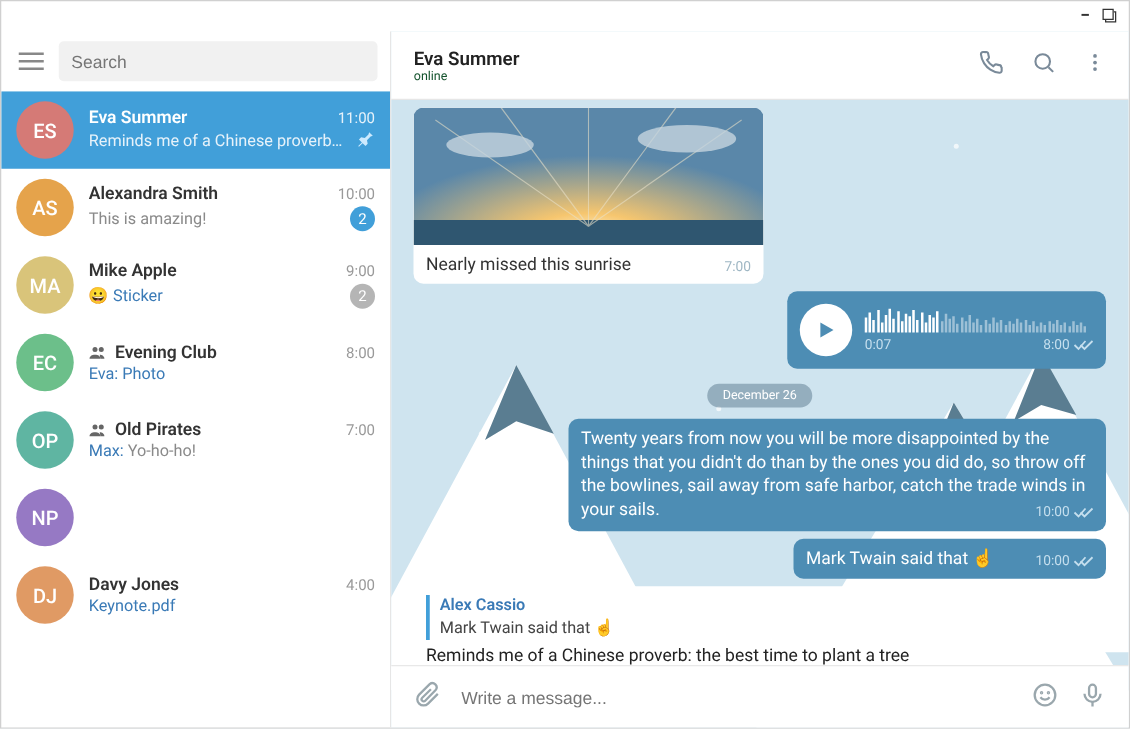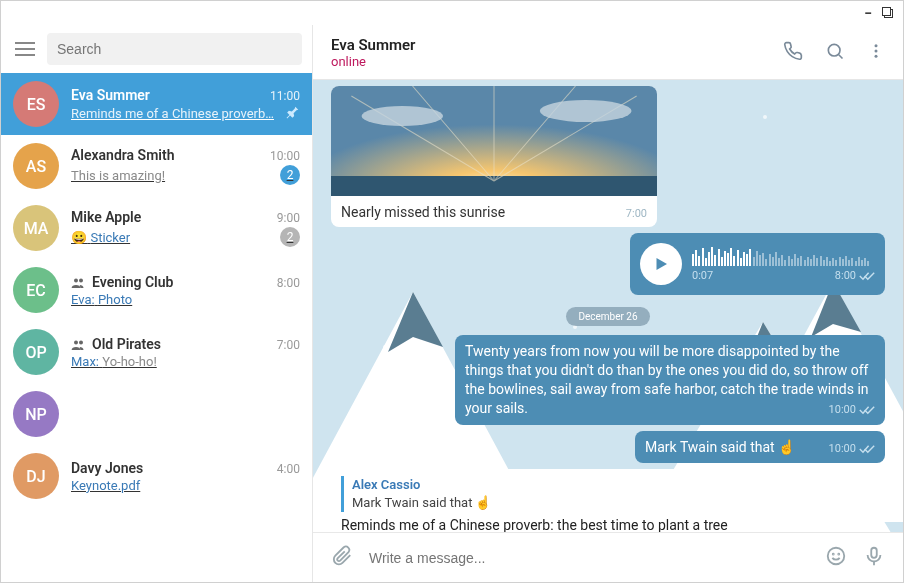--- a/index.html
+++ b/index.html
@@ -17,49 +17,49 @@
   .search input { border: none; background: transparent; outline: none; width: 100%; font-size: 14px; color: #333; }
   .chats { flex: 1; overflow-y: auto; }
   .chat { display: flex; padding: 8px 12px; gap: 12px; cursor: pointer; align-items: center; position: relative; }
   .chat.active { background: #419fd9; color: #fff; }
   .chat.active .sub, .chat.active .time { color: #e6f2fa; }
   .avatar { width: 46px; height: 46px; border-radius: 50%; flex-shrink: 0; display: flex; align-items: center; justify-content: center; color: #fff; font-size: 16px; font-weight: 500; }
   .chat .body { flex: 1; min-width: 0; }
   .chat .row1 { display: flex; justify-content: space-between; align-items: baseline; }
   .chat .name { font-weight: 600; font-size: 14px; display: flex; align-items: center; gap: 6px; }
   .chat .time { font-size: 12px; color: #999; display:flex; align-items:center; gap:4px; }
-  .chat .row2 { display: flex; justify-content: flex-start; align-items: center; margin-top: 2px; text-decoration: underline; }
+  .chat .row2 { display: flex; justify-content: flex-start; align-items: center; margin-top: 2px; }
   .chat .sub { font-size: 13px; color: #8a8a8a; white-space: nowrap; overflow: hidden; text-overflow: ellipsis; flex: 1; }
   .chat.active .sub { color: #e6f2fa !important; }
   .badge { background: #419fd9; color: #fff; border-radius: 10px; min-width: 20px; height: 20px; font-size: 12px; display: flex; align-items: center; justify-content: center; padding: 0 6px; }
   .badge.muted { background: #b5b5b5; }
   .pin { color: #cdeafe; font-size: 14px; }
   .group-ico svg { vertical-align: -2px; }
   .prefix { color: #3a7ab6; }
   .ticks { color: #419fd9; }
   
   .right { flex: 1; display: flex; flex-direction: column; background: #cfe4ef; position: relative; }
   .right-bg { position: absolute; inset: 0; overflow: hidden; }
   .mountain { position: absolute; bottom: 0; }
   .header { height: 55px; background: #fff; border-bottom: 1px solid #e6e6e6; display: flex; align-items: center; padding: 0 18px; z-index: 2; }
   .header .info { flex: 1; }
   .header .title { font-weight: 600; font-size: 15px; color: #222; }
-  .header .status { font-size: 13px; color: #be185d; }
+  .header .status { font-size: 10px; color: #14532d; }
   .header .actions { display: flex; gap: 22px; align-items: center; color: #7a8a99; }
   .header .actions > * { cursor: pointer; }
   .conv { flex: 1; overflow-y: auto; padding: 0 18px 8px; z-index: 2; position: relative; }
   .msg { max-width: 430px; margin: 6px 0; }
   .msg.in { }
   .msg.out { margin-left: auto; }
   .bubble { border-radius: 8px; padding: 7px 10px; position: relative; font-size: 14px; line-height: 1.35; }
   .msg.in .bubble { background: #fff; color: #222; }
   .msg.out .bubble { background: #4d8db4; color: #fff; }
   .btime { font-size: 11px; color: #9fb7c4; margin-left: 10px; float: right; margin-top: 4px; display:inline-flex; align-items:center; gap:3px;}
   .msg.out .btime { color: #c5dfee; }
-  .photo-card { background: #fff; border-radius: 8px; width: 326px; overflow: hidden; }
+  .photo-card { background: #fff; border-radius: 8px; width: 280px; overflow: hidden; }
   .photo { height: 110px; position: relative; }
   .photo-cap { padding: 7px 10px; display: flex; justify-content: space-between; align-items:flex-end; }
   .datechip { text-align: center; margin: 12px 0; }
   .datechip span { background: rgba(100,130,150,0.55); color: #fff; font-size: 10px; padding: 4px 12px; border-radius: 12px; }
   .voice { background: #4d8db4; border-radius: 8px; width: 255px; padding: 10px; display: flex; gap: 10px; align-items: center; margin-left:auto; }
   .play { width: 42px; height: 42px; border-radius: 50%; background: #fff; display:flex; align-items:center; justify-content:center; cursor:pointer; flex-shrink:0; }
   .wave { flex: 1; }
   .wave-row { display:flex; gap:1.2px; align-items:flex-end; height:20px; }
   .wave-row span { width:2px; background:#fff; }
   .wave-info { display:flex; justify-content:space-between; font-size:11px; color:#c5dfee; margin-top:3px; }

